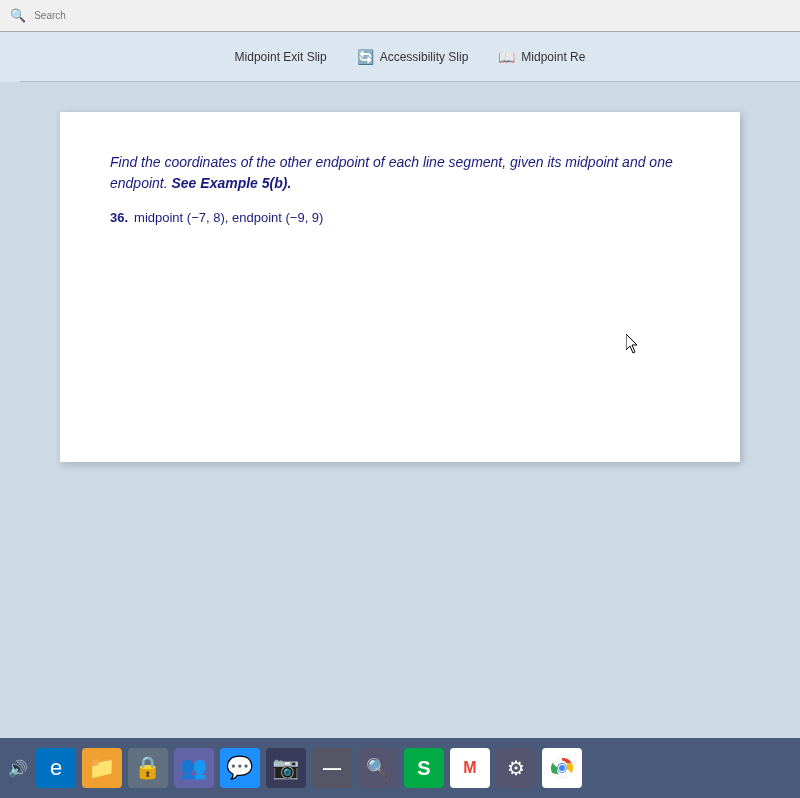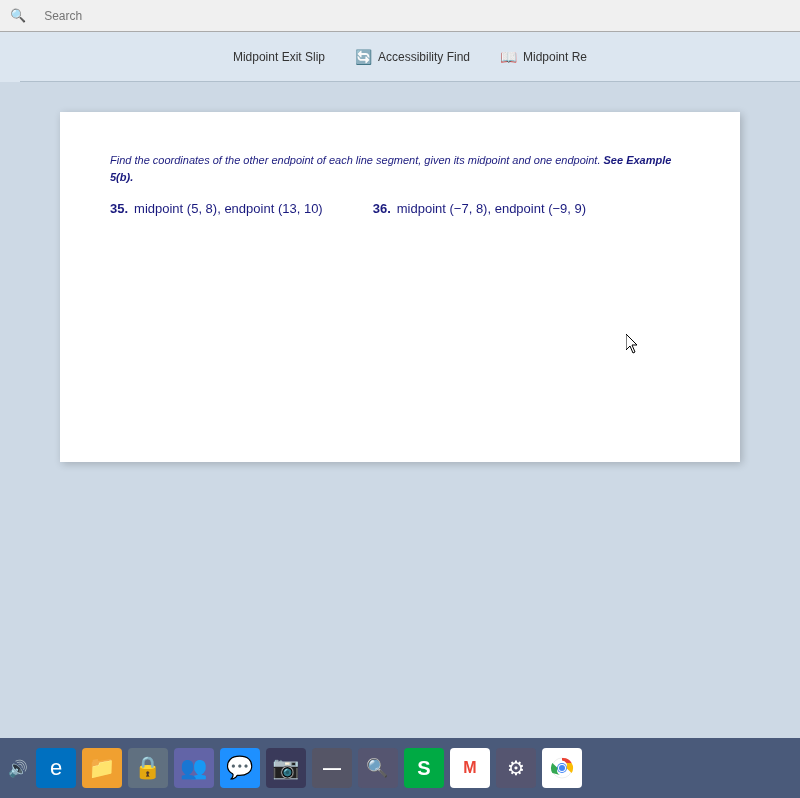--- a/index.html
+++ b/index.html
@@ -22,25 +22,24 @@
       background: #f0f0f0;
       display: flex;
       align-items: center;
       padding: 0 10px;
       border-bottom: 1px solid #aaa;
       z-index: 10;
     }
     .search-bar input {
       border: none;
       background: transparent;
-      font-size: 12px;
+      font-size: 10px;
       color: #333;
       outline: none;
       width: 100%;
-      margin-left: 10px;
     }
     .search-icon-wrap {
       margin-right: 8px;
       color: #555;
       font-size: 13px;
     }
 
     
     .blue-strip {
       position: absolute;
@@ -112,21 +111,21 @@
     .document-page {
       background: white;
       width: 680px;
       min-height: 350px;
       padding: 40px 50px 40px 50px;
       box-shadow: 2px 2px 8px rgba(0,0,0,0.2);
       position: relative;
     }
 
     .instruction-text {
-      font-size: 11px;
+      font-size: 14px;
       color: #1a1a7e;
       font-style: italic;
       margin-bottom: 14px;
       line-height: 1.5;
     }
     .instruction-text strong {
       font-weight: bold;
       font-style: italic;
     }
 
@@ -260,38 +259,34 @@
 <div class="blue-strip"></div>
 
 <div class="main-content">
 
   <div class="toolbar">
     <div class="toolbar-item">
       <span>Midpoint Exit Slip</span>
     </div>
     <div class="toolbar-item">
       <span class="toolbar-icon">🔄</span>
-      <span>Accessibility Find</span>
+      <span>Accessibility Slip</span>
     </div>
     <div class="toolbar-item">
       <span class="toolbar-icon">📖</span>
       <span>Midpoint Re</span>
     </div>
   </div>
 
   <div class="document-area">
     <div class="document-page">
       <p class="instruction-text">
         <span>Find the coordinates of the other endpoint of each line segment, given its midpoint and one endpoint.</span> <strong>See Example 5(b).</strong>
       </p>
       <div class="problems-row">
-        <div class="problem-item">
-          <span class="problem-number">35.</span>
-          <span>midpoint (5, 8), endpoint (13, 10)</span>
-        </div>
         <div class="problem-item">
           <span class="problem-number">36.</span>
           <span>midpoint (−7, 8), endpoint (−9, 9)</span>
         </div>
       </div>
 
       <div class="cursor">
         <svg width="14" height="20" viewBox="0 0 14 20">
           <polygon points="0,0 0,16 4,12 7,19 9,18 6,11 11,11" fill="white" stroke="black" stroke-width="1"></polygon>
         </svg>

